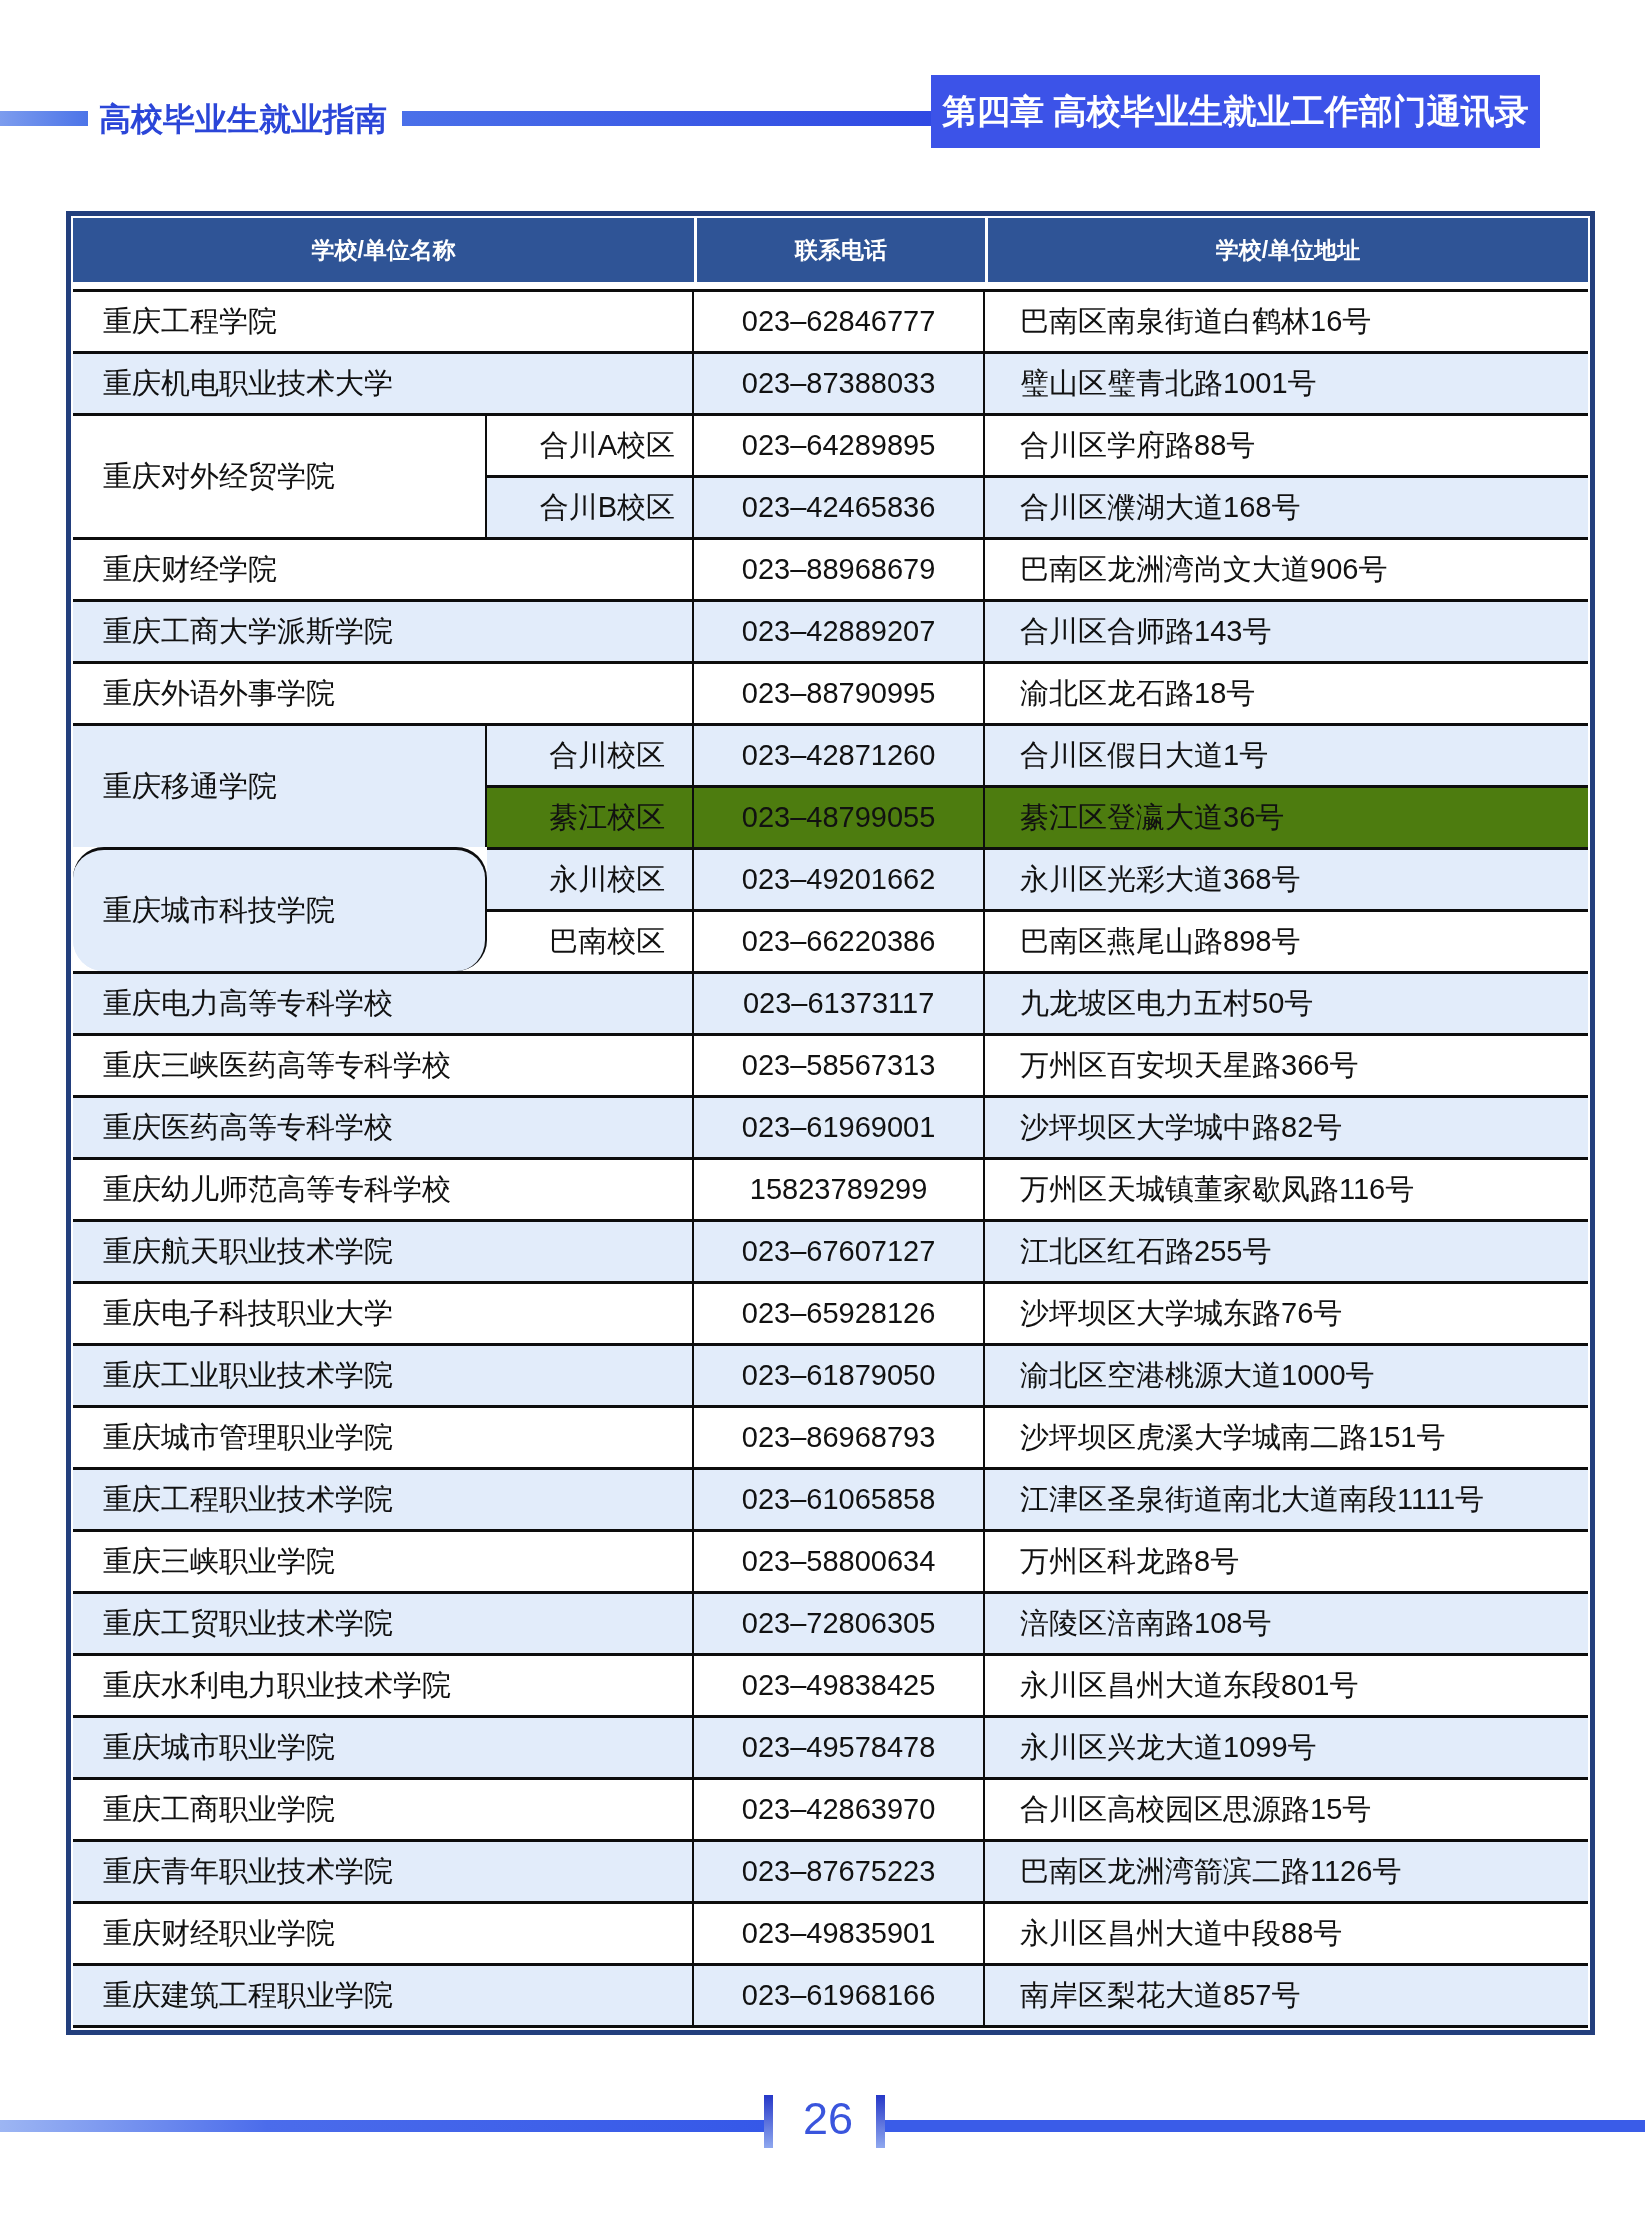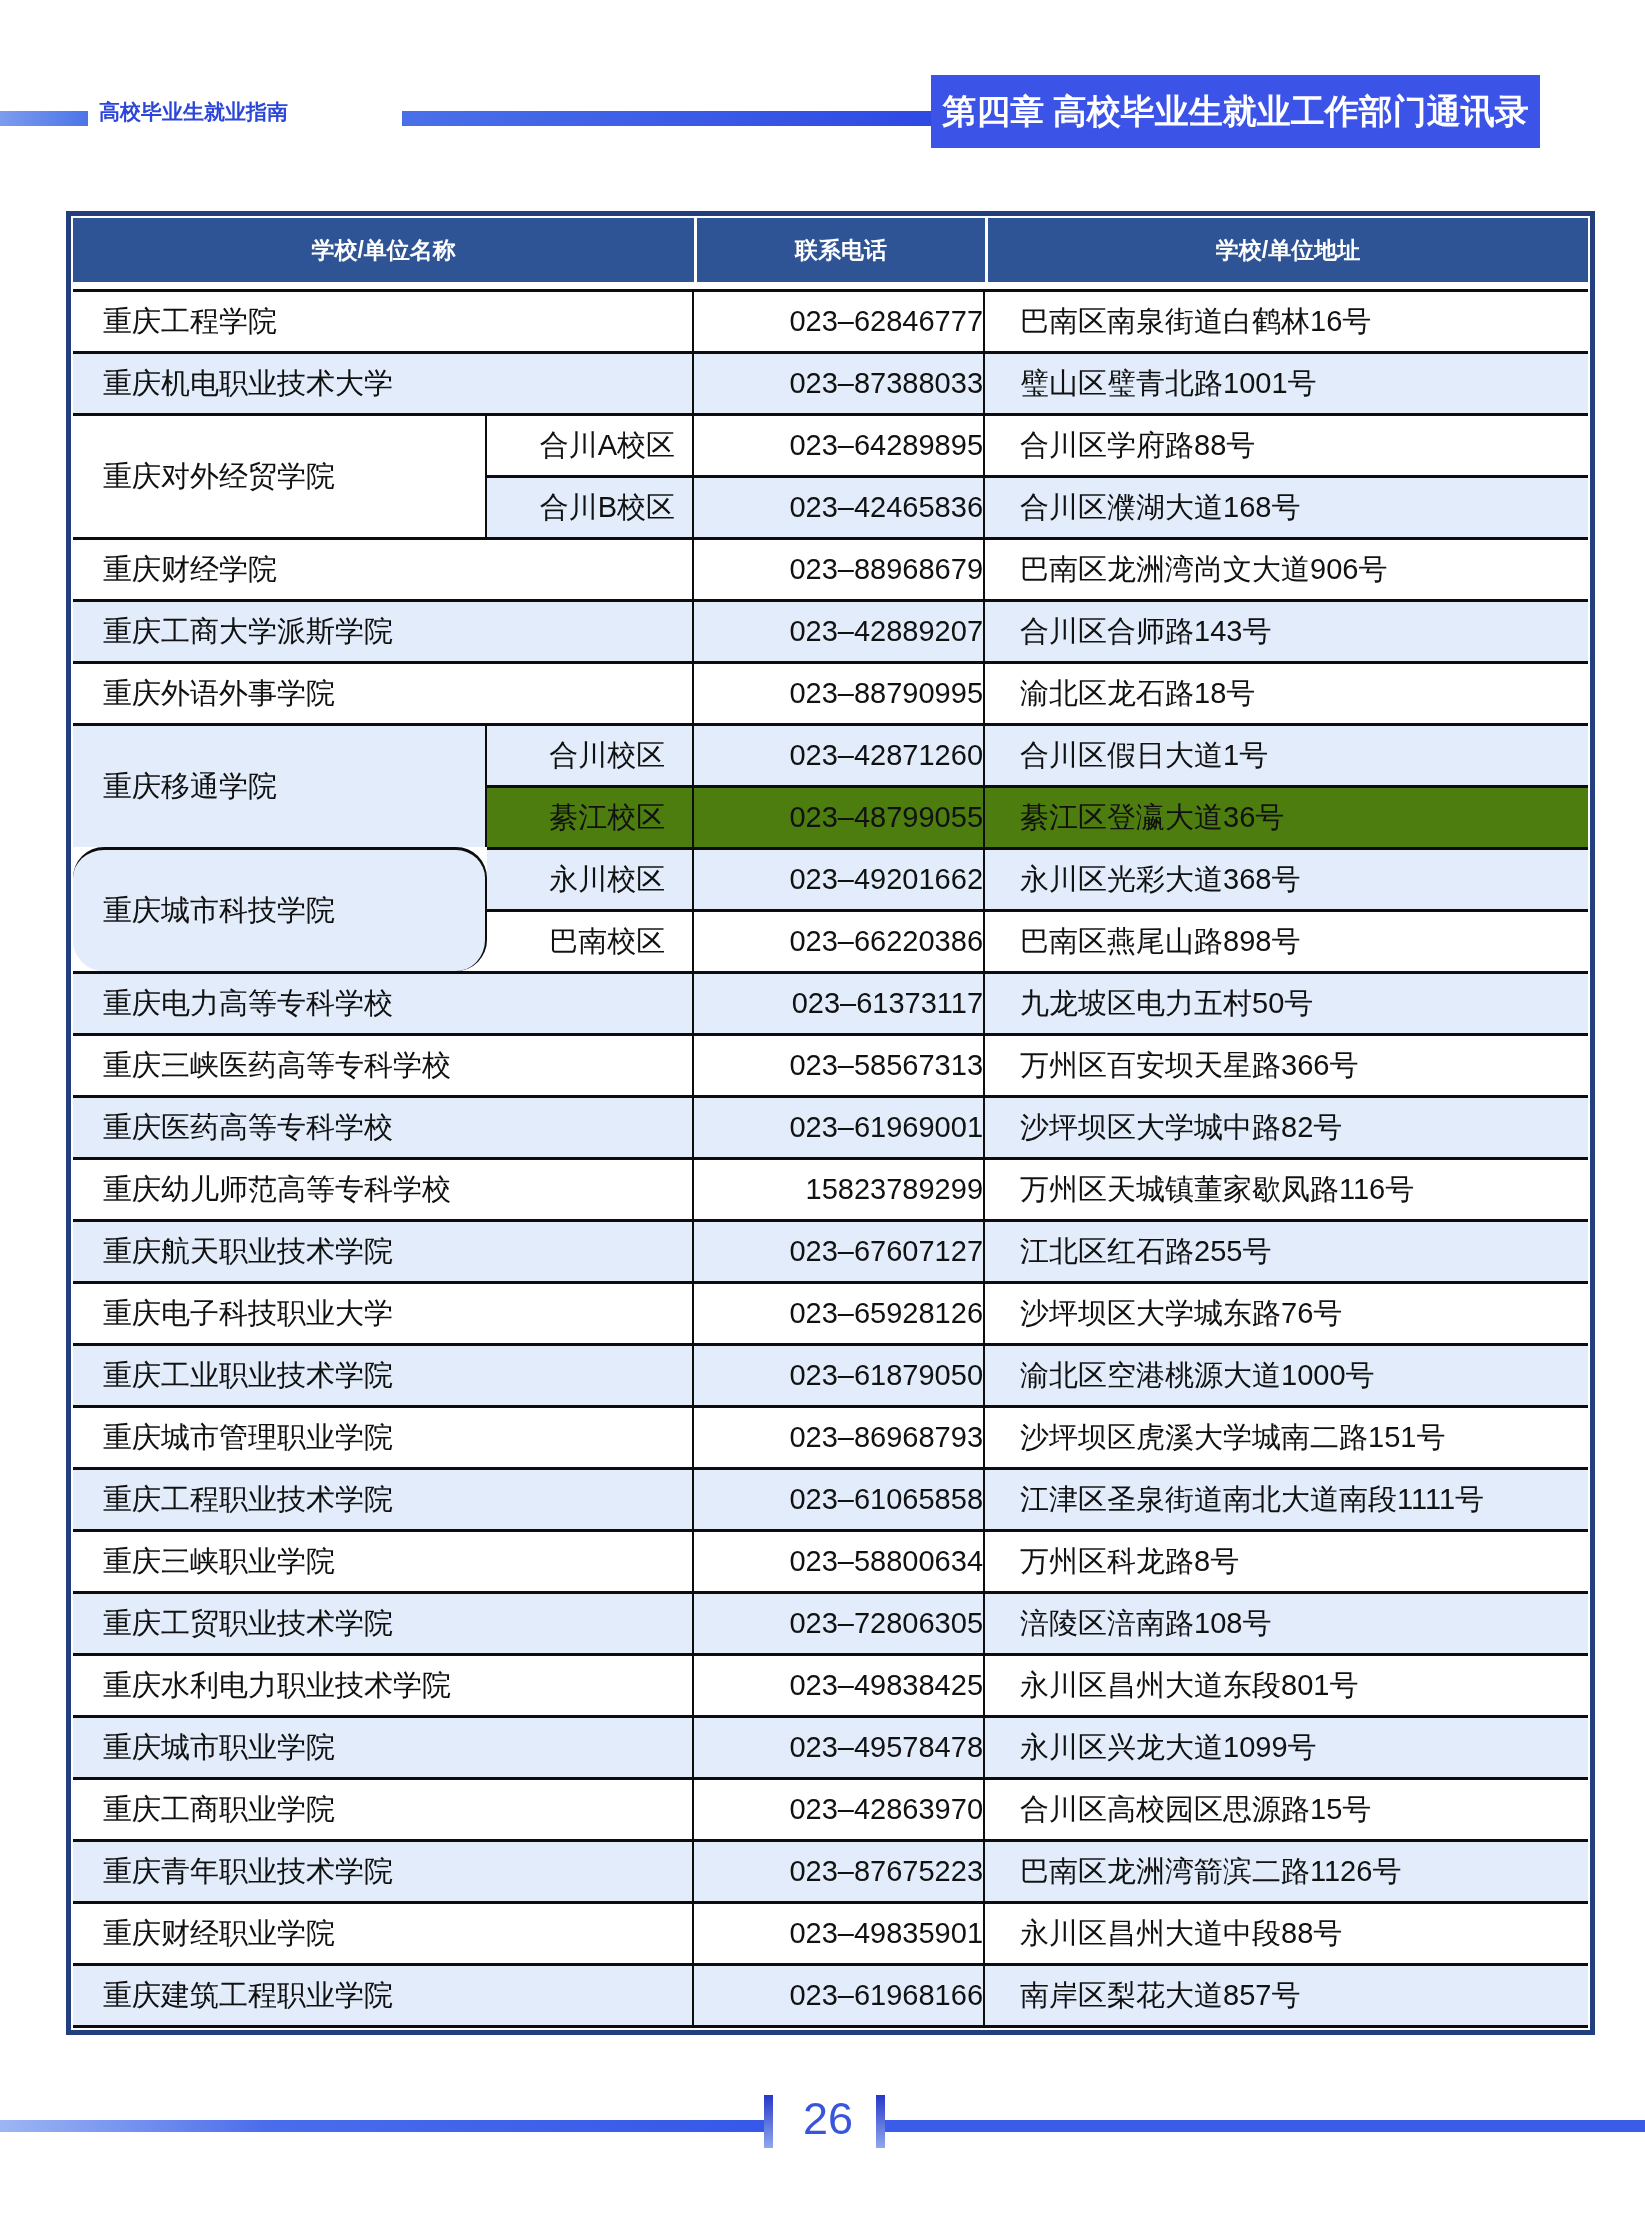--- a/index.html
+++ b/index.html
@@ -15,21 +15,21 @@
   *{margin:0;padding:0;}
   html,body{background:#fff;}
   .page{
     position:relative;width:1646px;height:2233px;background:#fff;overflow:hidden;
     font-family:"Liberation Sans","DejaVu Sans",sans-serif;
   }
 
   
   .stub-bar{position:absolute;left:0;top:111px;width:88px;height:15px;
     background:linear-gradient(90deg,#7c9cee,#4c74e8);}
-  .doc-title{position:absolute;left:99px;top:98px;font-size:21px;font-weight:bold;
+  .doc-title{position:absolute;left:99px;top:98px;font-size:32px;font-weight:bold;
     color:var(--title-blue);white-space:nowrap;}
   .connector-bar{position:absolute;left:402px;top:111px;width:531px;height:15px;
     background:linear-gradient(90deg,#4a70e9,#2f49e3);}
   .chapter-banner{position:absolute;left:931px;top:75px;width:609px;height:73px;
     background:var(--accent-blue);color:#fff;font-weight:bold;font-size:34px;
     display:flex;align-items:center;justify-content:center;white-space:nowrap;font-family:Liberation Serif, serif;}
 
   
   .table-wrap{position:absolute;left:66px;top:211px;width:1529px;
     border:5px solid var(--table-border-navy);background:#fff;padding:2px;
@@ -38,21 +38,21 @@
   col.c-name{width:27.3%;} col.c-campus{width:13.7%;} col.c-phone{width:19.2%;} col.c-addr{width:39.8%;}
   thead th{background:var(--table-header-bg);color:#fff;font-size:23px;font-weight:bold;
     height:64px;text-align:center;vertical-align:middle;border-bottom:7px solid #fff;}
   thead th:not(:first-child){border-left:3px solid #fff;}
   tbody td{border-top:3px solid var(--grid-black);height:59px;font-size:29px;color:#111;
     vertical-align:middle;overflow:hidden;white-space:nowrap;}
   tbody td:not(.addr){border-right:2px solid var(--grid-black);}
   tbody tr:last-child td{border-bottom:3px solid var(--grid-black);}
   td.name{text-align:left;padding-left:30px;}
   td.campus{text-align:center;padding-left:36px;}
-  td.phone{text-align:right;}
+  td.phone{text-align:center;}
   td.addr{text-align:left;padding-left:35px;}
 
   
   .footer-line-left{position:absolute;left:0;top:2120px;width:764px;height:12px;
     background:linear-gradient(90deg,#9db6f3,#4b6ceb 35%,#3558e8);}
   .footer-line-right{position:absolute;left:885px;top:2120px;width:761px;height:12px;
     background:#3a5ce8;}
   .footer-bar{position:absolute;top:2095px;width:9px;height:53px;
     background:linear-gradient(180deg,#2638c8,#8fa8ef);}
   .footer-bar.left{left:764px;} .footer-bar.right{left:876px;}

